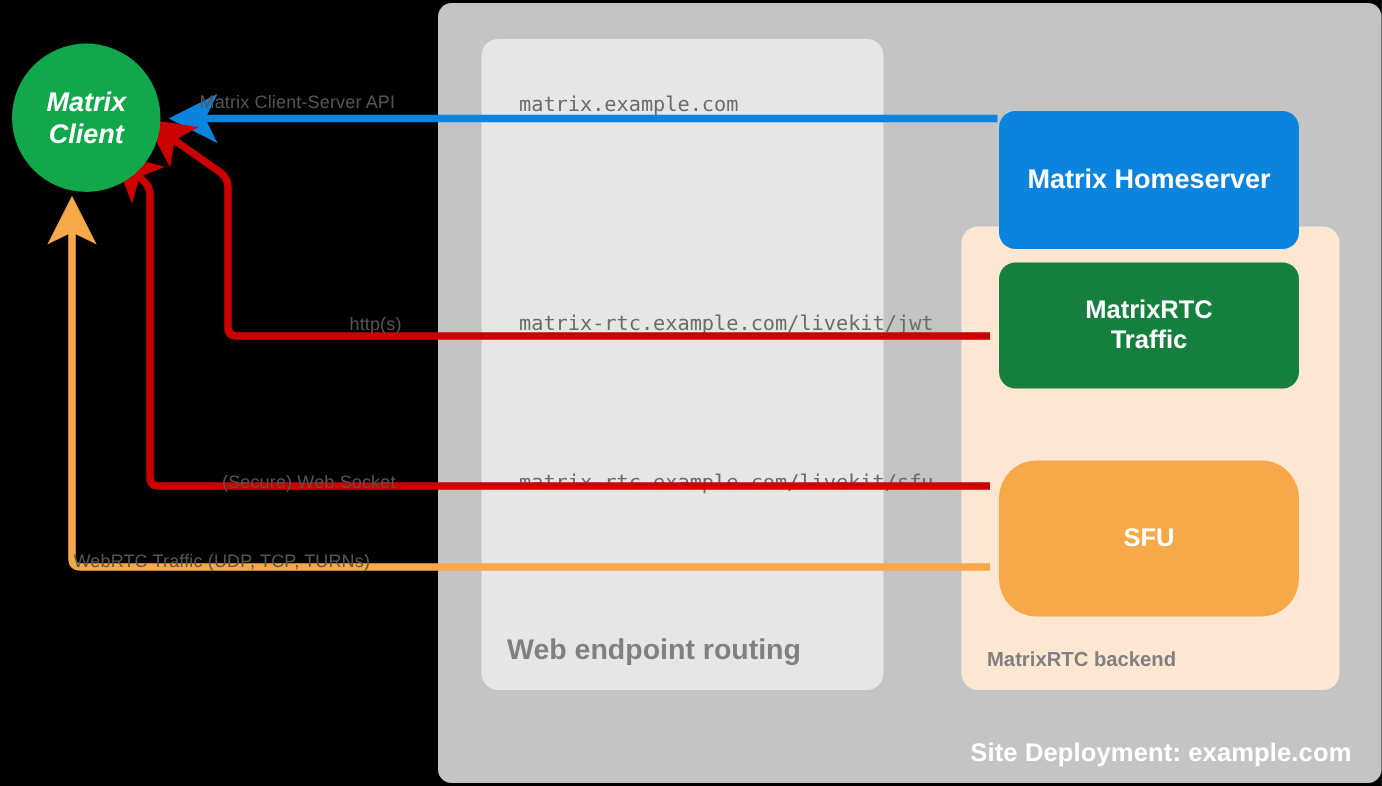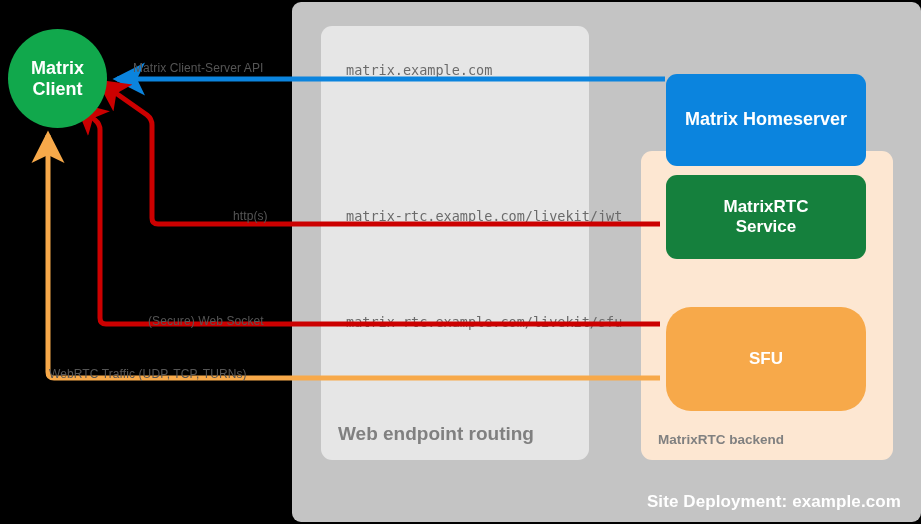--- a/index.html
+++ b/index.html
@@ -21,21 +21,21 @@
   .backend-box{position:absolute;left:641px;top:151px;width:252px;height:309px;
                background:#fde7d2;border-radius:11px;}
   .backend-title{position:absolute;left:17px;bottom:13px;color:#808080;
                  font-size:13.5px;font-weight:bold;}
 
   
   .client-circle{position:absolute;left:8px;top:29px;width:99px;height:99px;
                  border-radius:50%;background:#11a84c;color:#fff;
                  display:flex;flex-direction:column;align-items:center;
                  justify-content:center;line-height:1.12;
-                 font-size:18px;font-weight:bold;}
+                 font-size:18px;font-weight:bold;font-style:italic;}
 
   .node{position:absolute;border-radius:11px;color:#fff;display:flex;
         align-items:center;justify-content:center;text-align:center;
         font-weight:bold;line-height:1.2;}
   .node-homeserver{left:666px;top:34px;width:200px;height:92px;
                    background:#0b84de;font-size:18px;margin-top:40px;}
   .node-auth{left:666px;top:175px;width:200px;height:84px;
              background:#15803d;font-size:17px;}
   .node-sfu{left:666px;top:307px;width:200px;height:104px;
             background:#f7a94a;font-size:17px;border-radius:25px;}
@@ -111,21 +111,21 @@
     <span>Client</span>
   </div>
 
   <div class="node node-homeserver">
     <span>Matrix Homeserver</span>
   </div>
 
   <div class="node node-auth">
     <div>
       <div>MatrixRTC</div>
-      <div>Service</div>
+      <div>Traffic</div>
     </div>
   </div>
 
   <div class="node node-sfu">
     <span>SFU</span>
   </div>
 
 </div>
 
 </body></html>

